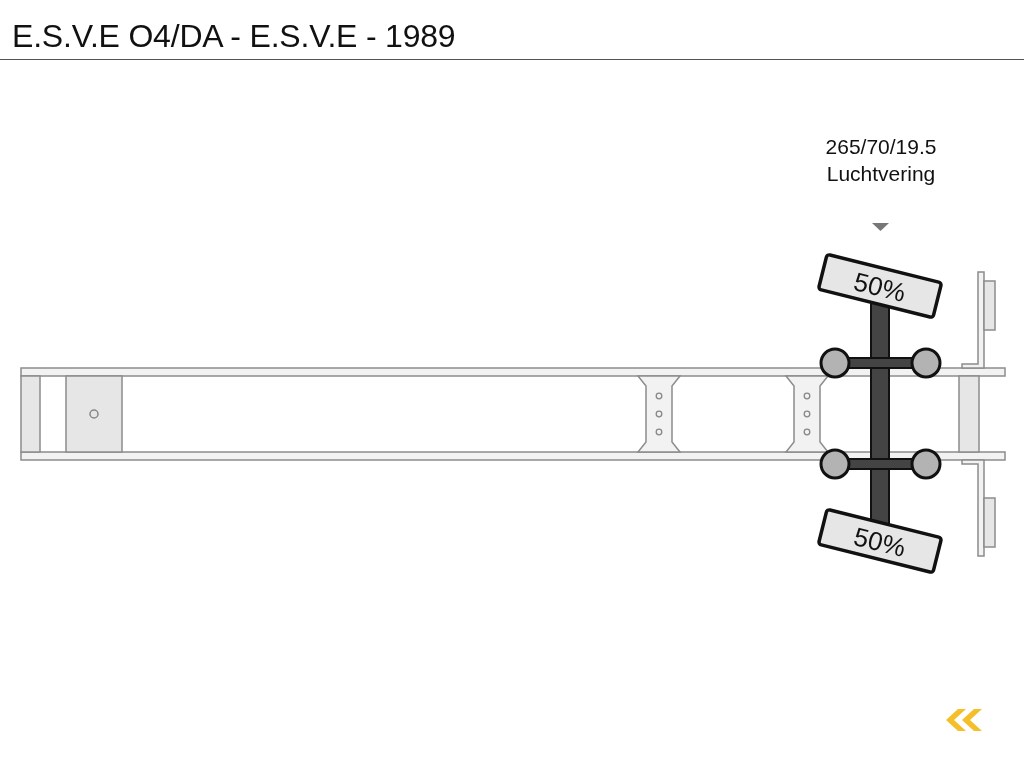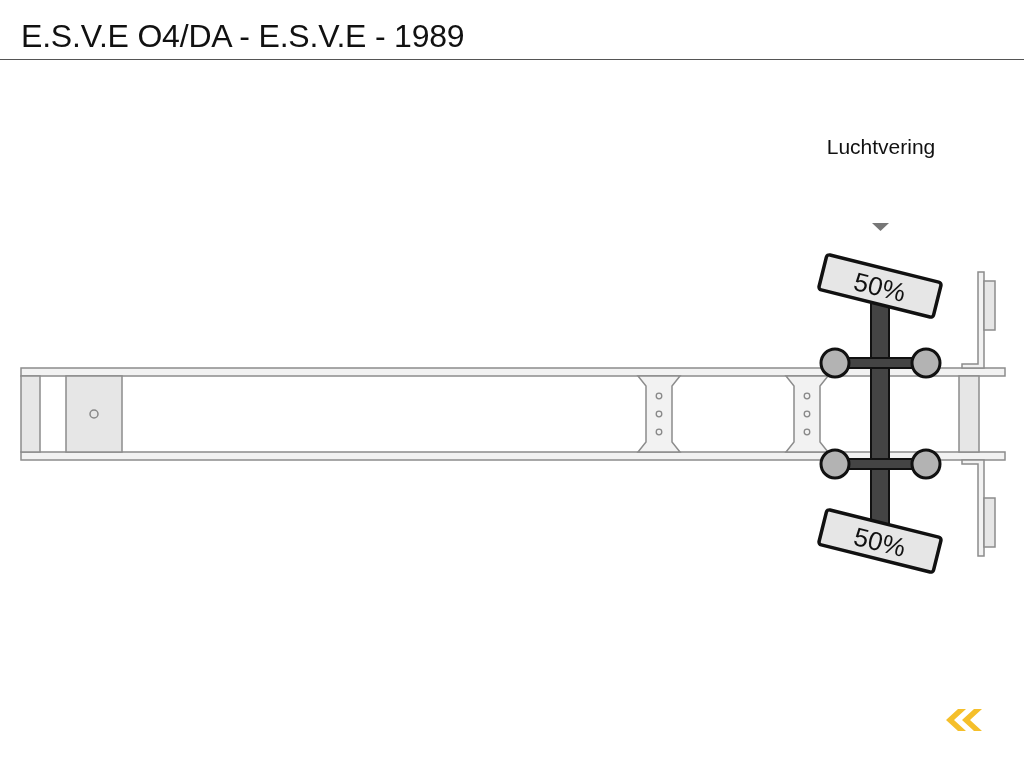--- a/index.html
+++ b/index.html
@@ -1,35 +1,36 @@
 <!DOCTYPE html>
 <html><head>
   <meta charset="utf-8">
   <style>
     html, body { margin: 0; padding: 0; background: #ffffff; }
     body { width: 1024px; height: 768px; position: relative; overflow: hidden;
            font-family: "Liberation Sans", "DejaVu Sans", sans-serif; color: #111; }
     .header { position: absolute; left: 0; top: 0; width: 1024px; height: 60px;
               border-bottom: 1px solid #555; box-sizing: border-box; }
-    .title { position: absolute; left: 21px; top: 16px; font-size: 32px; line-height: 40px;
+    .title { position: absolute; left: 12px; top: 16px; font-size: 32px; line-height: 40px;
              letter-spacing: -0.2px; color: #111; white-space: nowrap; }
     .axle-label { position: absolute; left: 780px; top: 134px; width: 202px; text-align: center;
                   font-size: 21px; line-height: 26.5px; color: #111; }
     .axle-label div { white-space: nowrap; }
     svg.diagram { position: absolute; left: 0; top: 0; }
     .pct { font-family: "Liberation Sans", "DejaVu Sans", sans-serif; font-size: 26px; fill: #111; }
   </style>
 </head>
 <body>
 
 <div class="header">
   <div class="title">E.S.V.E O4/DA - E.S.V.E - 1989</div>
 </div>
 
 <div class="axle-label">
+  <div>265/70/19.5</div>
   <div>Luchtvering</div>
 </div>
 
 <svg class="diagram" width="1024" height="768" viewBox="0 0 1024 768">
 
   <polygon points="872,223 889,223 880.5,231" fill="#777"></polygon>
 
   <g fill="#f2f2f2" stroke="#8c8c8c" stroke-width="1.5">
     <rect x="21" y="368" width="984" height="8"></rect>
     <rect x="21" y="452" width="984" height="8"></rect>

